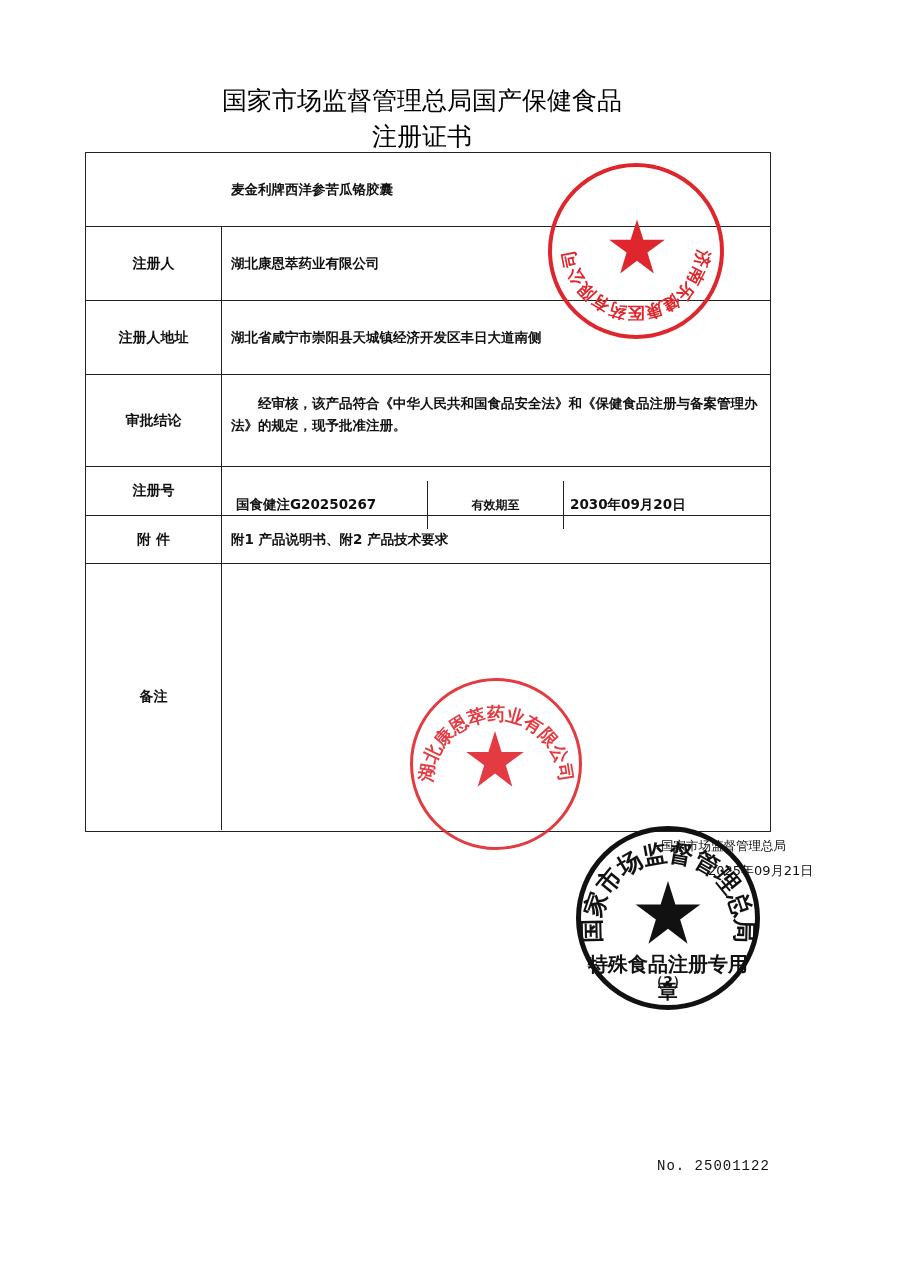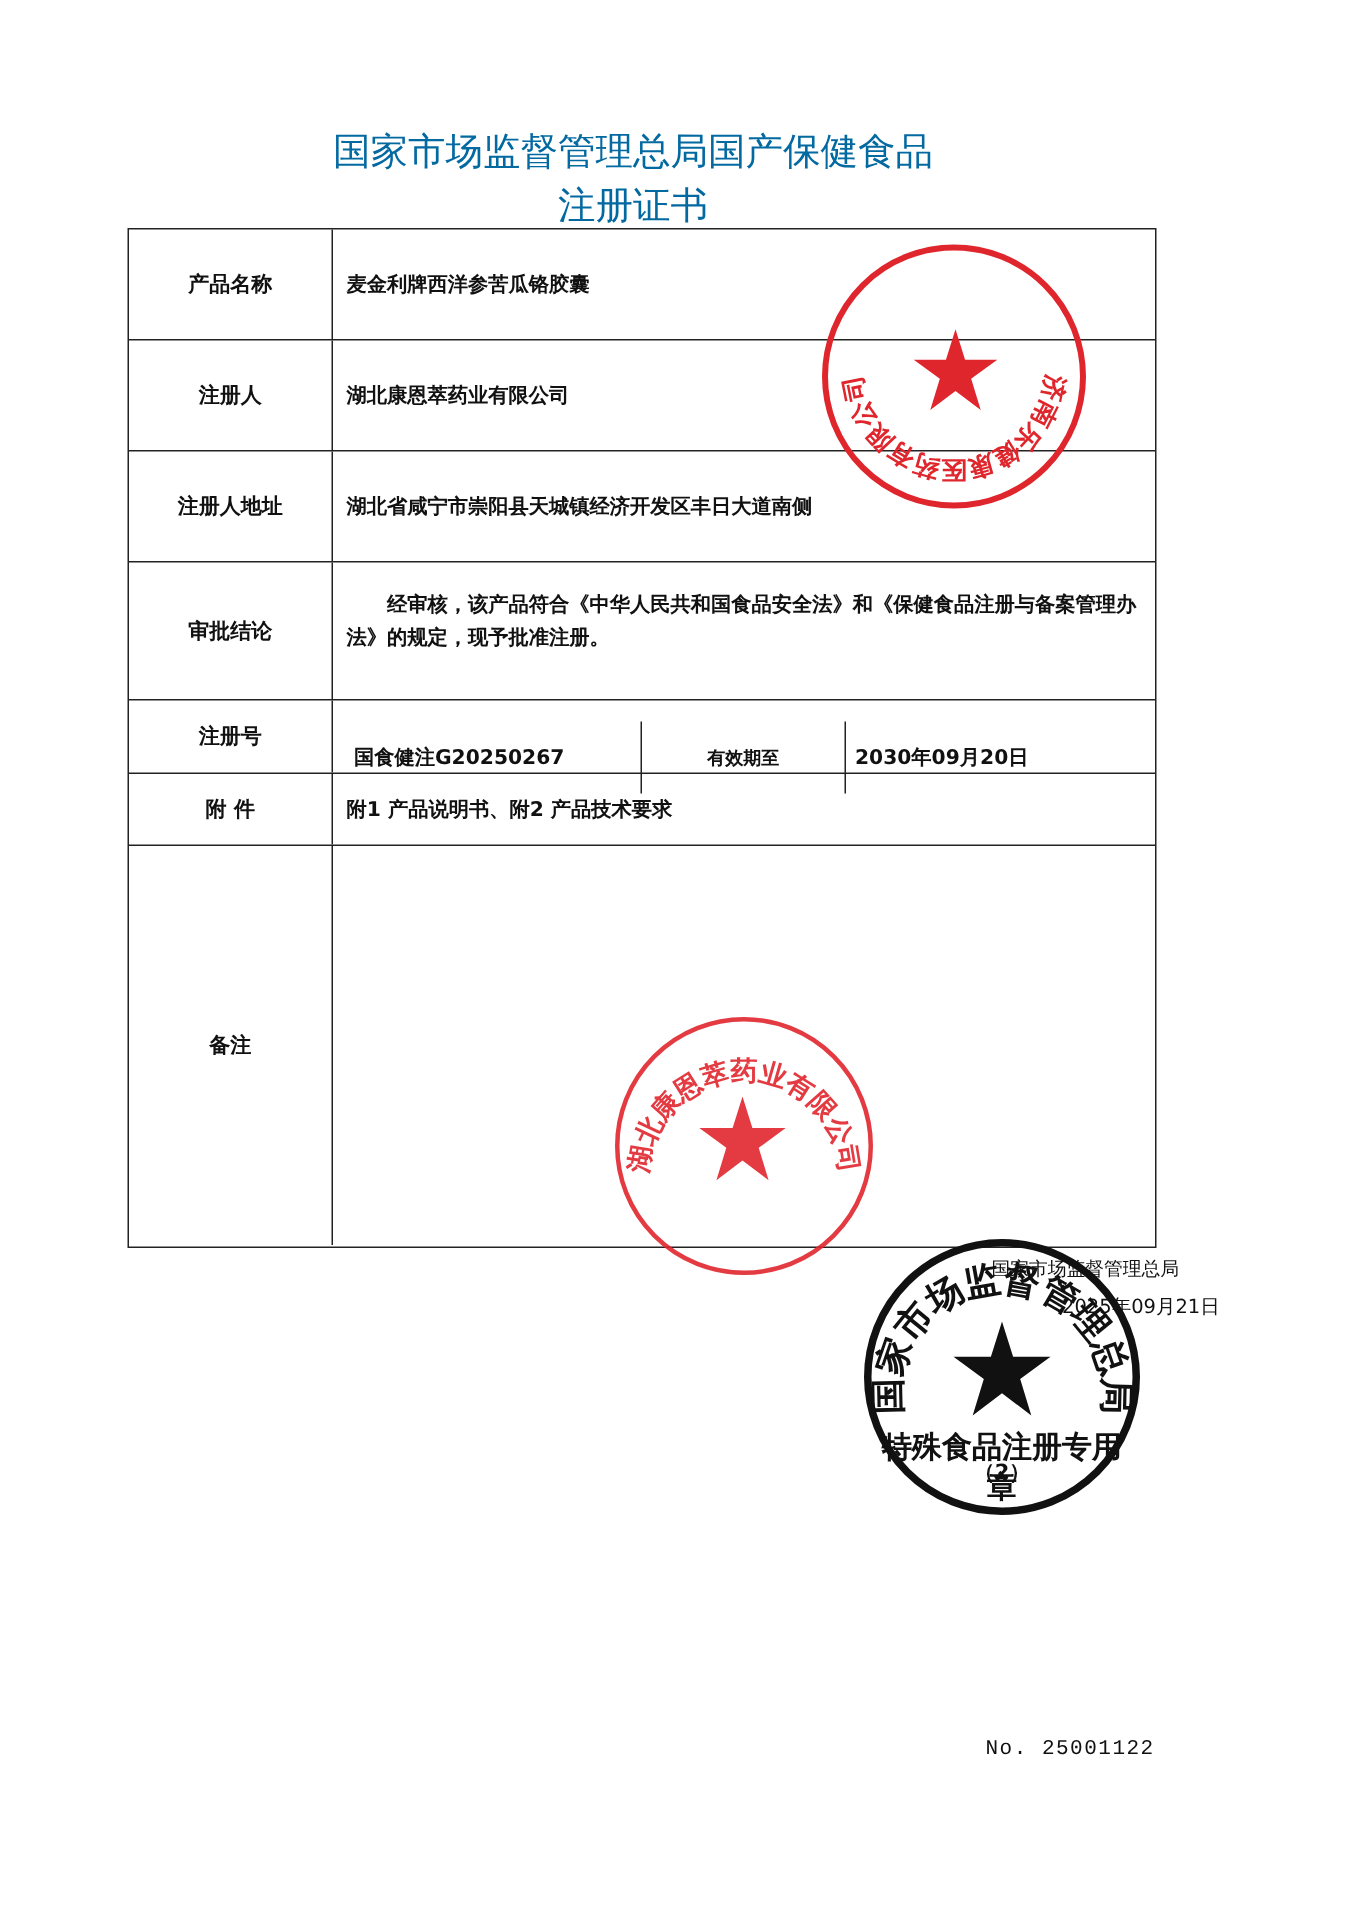--- a/index.html
+++ b/index.html
@@ -1,18 +1,18 @@
 <!DOCTYPE html>
 <html><head>
 <meta charset="utf-8">
 <style>
   html, body { margin:0; padding:0; background:#ffffff; }
   body { width:908px; height:1279px; position:relative; overflow:hidden;
          font-family:"DejaVu Sans", "Liberation Sans", sans-serif; color:#111; }
-  .title { position:absolute; left:0; width:844px; text-align:center; font-size:25px; letter-spacing:0px; color:#0369a1; }
+  .title { position:absolute; left:0; width:844px; text-align:center; font-size:25px; letter-spacing:0px; color:#000000; }
   .t1 { top:84px; }
   .t2 { top:120px; }
   .tbl { position:absolute; left:85px; top:152px; width:686px; height:680px; border:1.5px solid #222; box-sizing:border-box; }
   .row { position:absolute; left:0; width:100%; border-bottom:1.5px solid #222; box-sizing:border-box; }
   .row.last { border-bottom:none; }
   .lab { position:absolute; left:0; top:0; width:136px; height:100%; border-right:1.5px solid #222; box-sizing:border-box;
          display:flex; align-items:center; justify-content:center; font-size:14px; font-weight:bold; }
   .val { position:absolute; left:136px; right:0; top:0; height:100%; display:flex; align-items:center; padding-left:9px;
          font-size:13.5px; font-weight:bold; box-sizing:border-box; }
   .para { display:block; padding:0 10px 0 9px; line-height:22px; font-size:13.5px; font-weight:bold; }
@@ -27,21 +27,20 @@
 </style>
 </head>
 <body>
 
 <div class="title t1">国家市场监督管理总局国产保健食品</div>
 <div class="title t2">注册证书</div>
 
 <div class="tbl">
 
   <div class="row" style="top:0;height:74px;">
-    <div class="lab">产品名称</div>
     <div class="val">麦金利牌西洋参苦瓜铬胶囊</div>
   </div>
 
   <div class="row" style="top:74px;height:74px;">
     <div class="lab">注册人</div>
     <div class="val">湖北康恩萃药业有限公司</div>
   </div>
 
   <div class="row" style="top:148px;height:74px;text-align:center;">
     <div class="lab">注册人地址</div>

